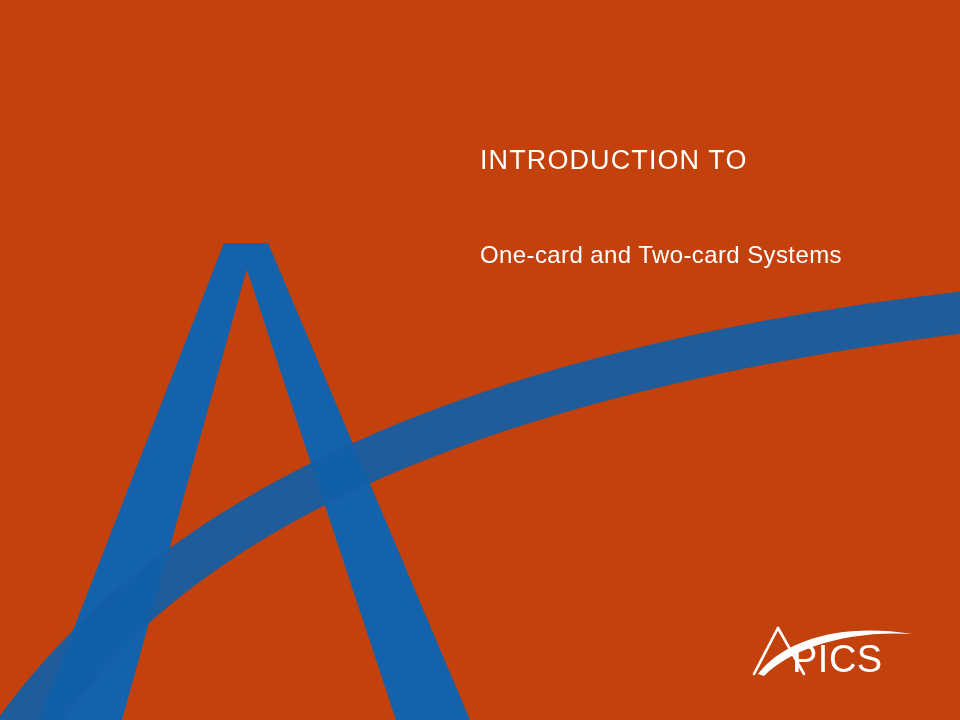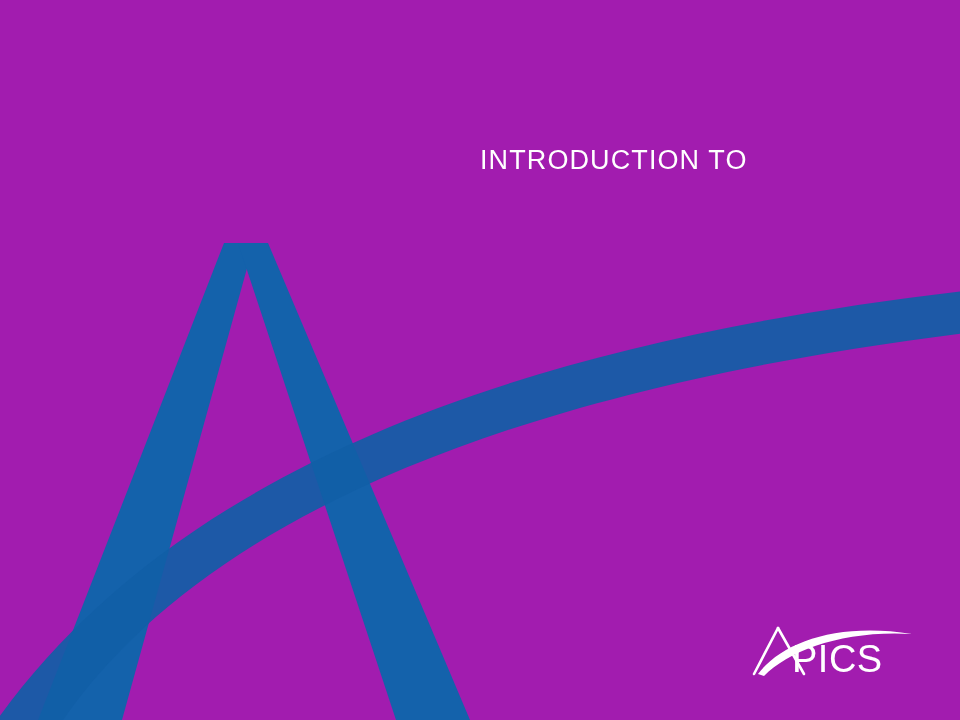--- a/index.html
+++ b/index.html
@@ -10,21 +10,21 @@
   body {
     width: 960px;
     height: 720px;
     overflow: hidden;
     font-family: "Liberation Sans", sans-serif;
   }
   #slide {
     position: relative;
     width: 960px;
     height: 720px;
-    background: #a21caf;
+    background: #c2410c;
     overflow: hidden;
   }
   #watermark {
     position: absolute;
     left: 0;
     top: 0;
     width: 960px;
     height: 720px;
     pointer-events: none;
   }
@@ -77,20 +77,21 @@
 
     <g>
       <path d="M -30,760 C 120,520 420,350 990,288 L 990,330 C 430,396 150,560 38,760 Z" fill="#115ea6" opacity="0.92"></path>
     </g>
   </svg>
 
   <div id="title-block">
     <div class="title-line">INTRODUCTION TO</div>
   </div>
 
+  <div id="subtitle">One-card and Two-card Systems</div>
 
   <svg id="logo" viewBox="0 0 168 72">
 
     <g fill="none" stroke="#ffffff" stroke-width="2.6" stroke-linecap="round" stroke-linejoin="round">
       <path d="M 26,16 L 2,62"></path>
       <path d="M 26,16 L 52,62"></path>
     </g>
 
     <path d="M 6,62 C 30,30 86,10 160,22 C 92,18 38,38 12,64 Z" fill="#ffffff"></path>
 

